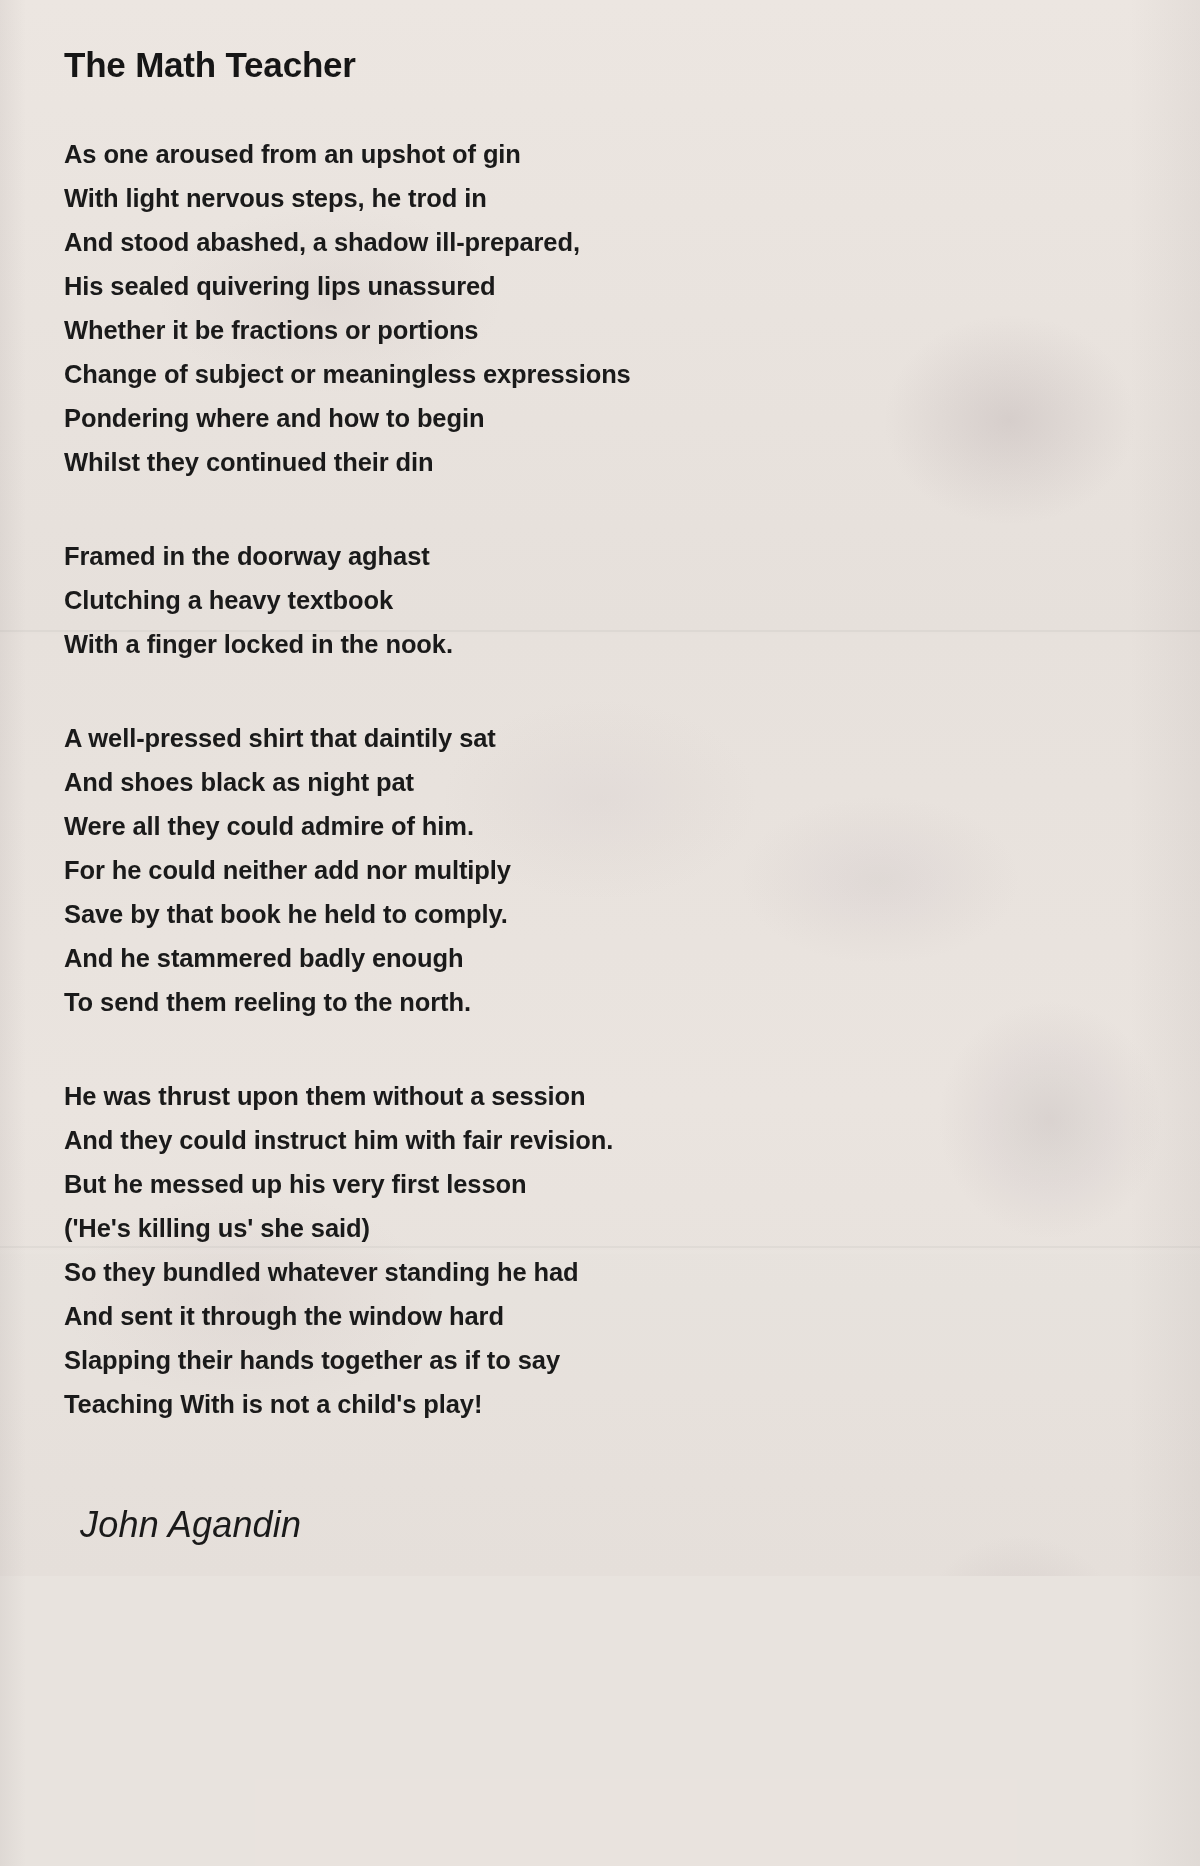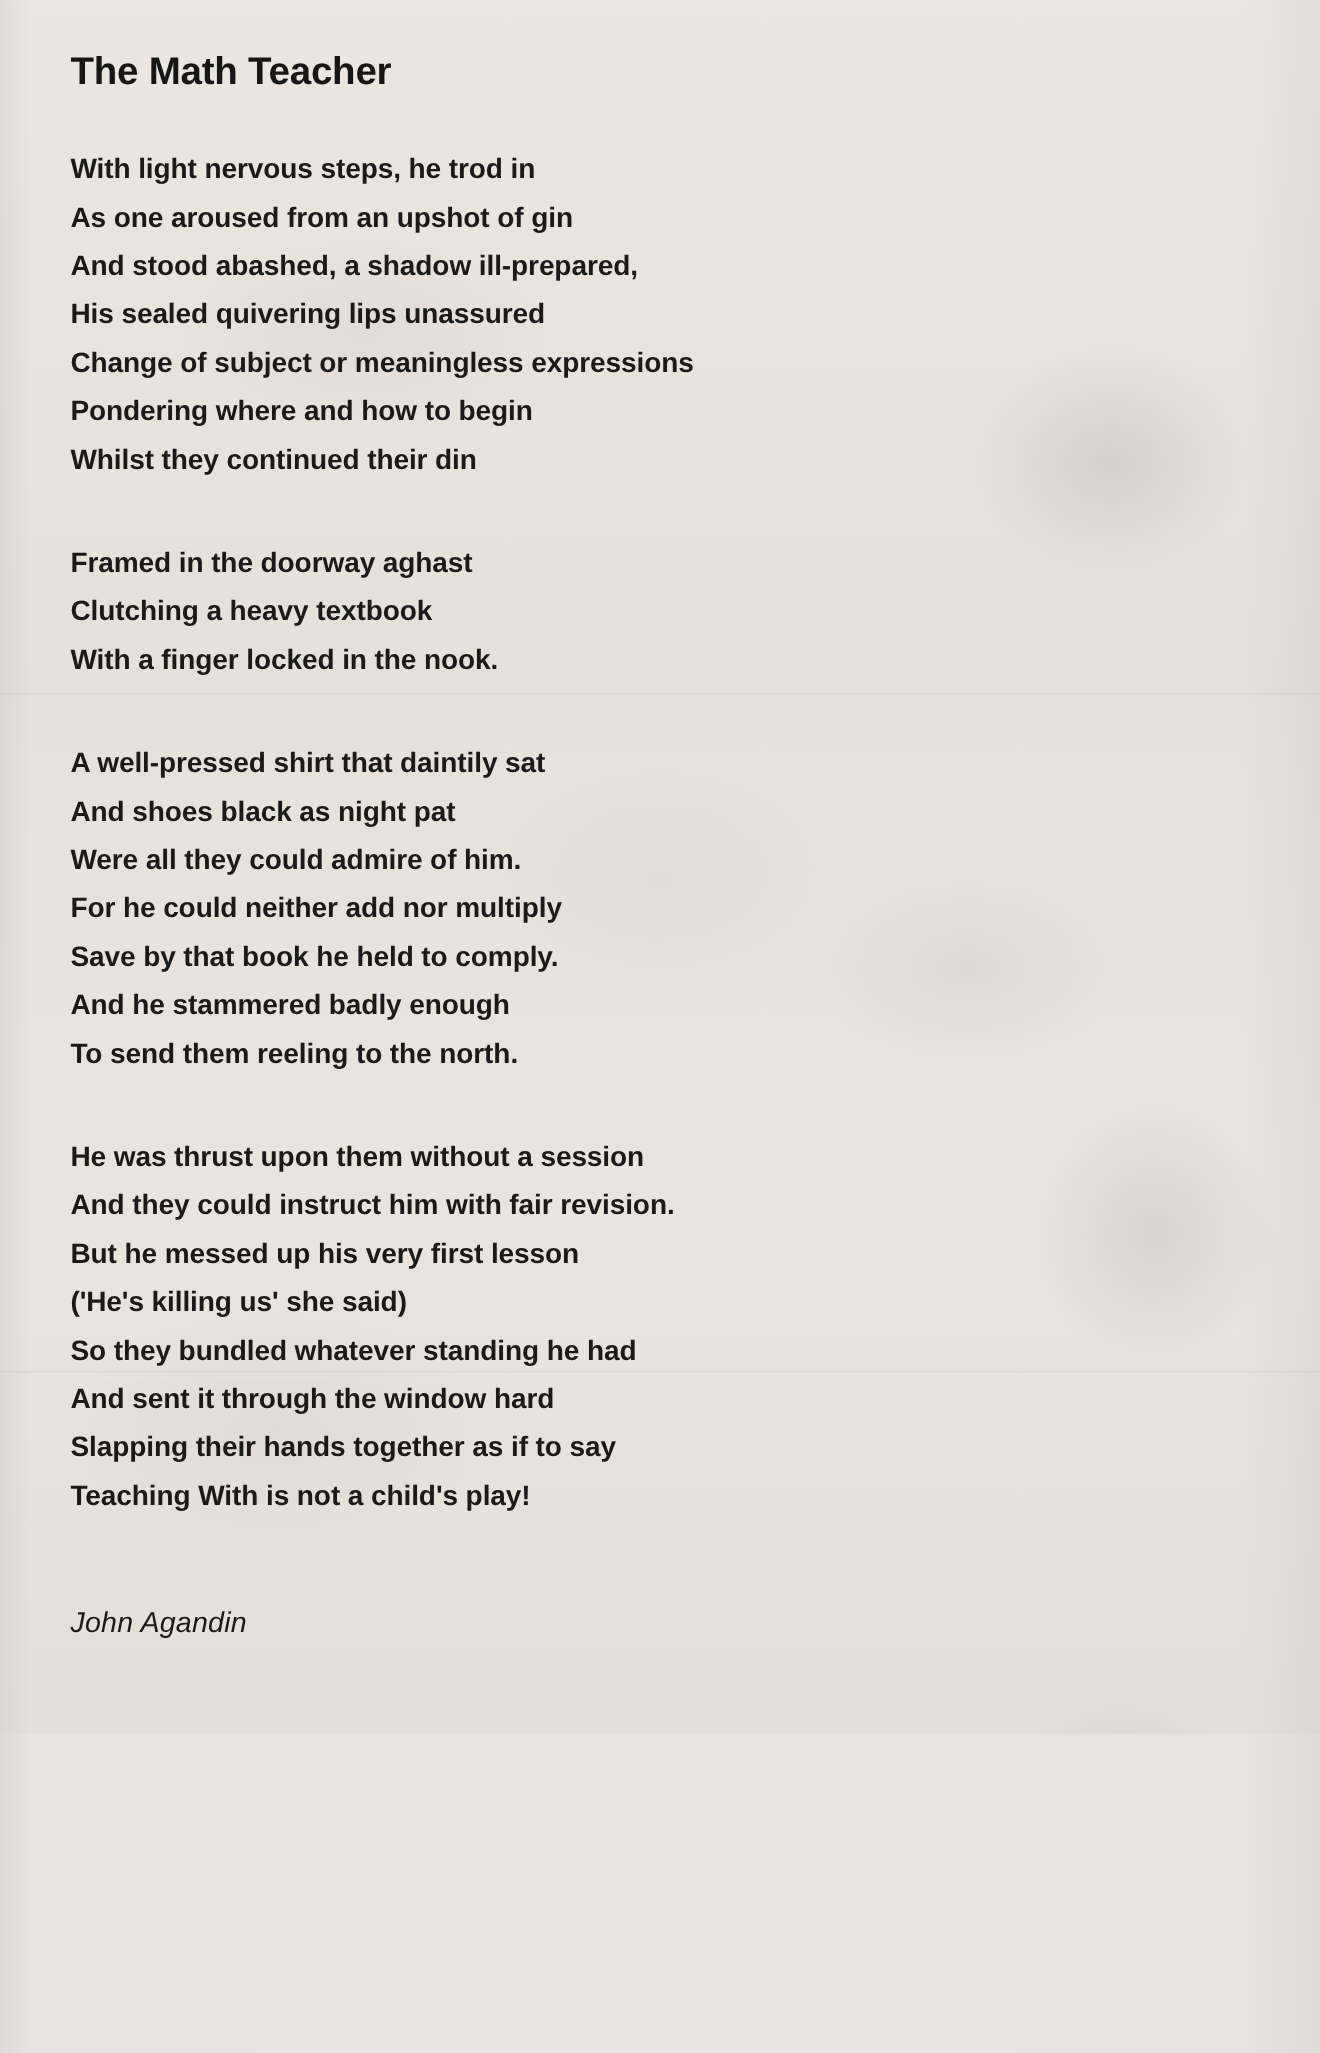--- a/index.html
+++ b/index.html
@@ -87,45 +87,47 @@
     font-size: 25.5px;
     font-weight: bold;
     color: #1a1a1a;
     line-height: 44px;
     white-space: pre-wrap;
     letter-spacing: -0.1px;
   }
 
   .author {
     margin-top: 78px;
-    font-size: 26px;
+    font-size: 36px;
     font-style: italic;
     color: #1a1a1a;
     letter-spacing: 0.2px;
+    margin-left: 16px;
   }
 </style>
 </head>
 <body>
 
 <div class="page">
   <div class="band band-1"></div>
   <div class="band band-2"></div>
   <div class="band band-3"></div>
   <div class="band band-4"></div>
   <div class="edge-shade"></div>
   <div class="edge-shade-left"></div>
 
   <div class="content">
     <h1 class="poem-title">The Math Teacher</h1>
 
     <div class="stanza">
+      <div class="poem-line">As one aroused from an upshot of gin</div>
       <div class="poem-line">With light nervous steps, he trod in</div>
-      <div class="poem-line">As one aroused from an upshot of gin</div>
       <div class="poem-line">And stood abashed, a shadow ill-prepared,</div>
       <div class="poem-line">His sealed quivering lips unassured</div>
+      <div class="poem-line">Whether it be fractions or portions</div>
       <div class="poem-line">Change of subject or meaningless expressions</div>
       <div class="poem-line">Pondering where and how to begin</div>
       <div class="poem-line">Whilst they continued their din</div>
     </div>
 
     <div class="stanza">
       <div class="poem-line">Framed in the doorway aghast</div>
       <div class="poem-line">Clutching a heavy textbook</div>
       <div class="poem-line">With a finger locked in the nook.</div>
     </div>

